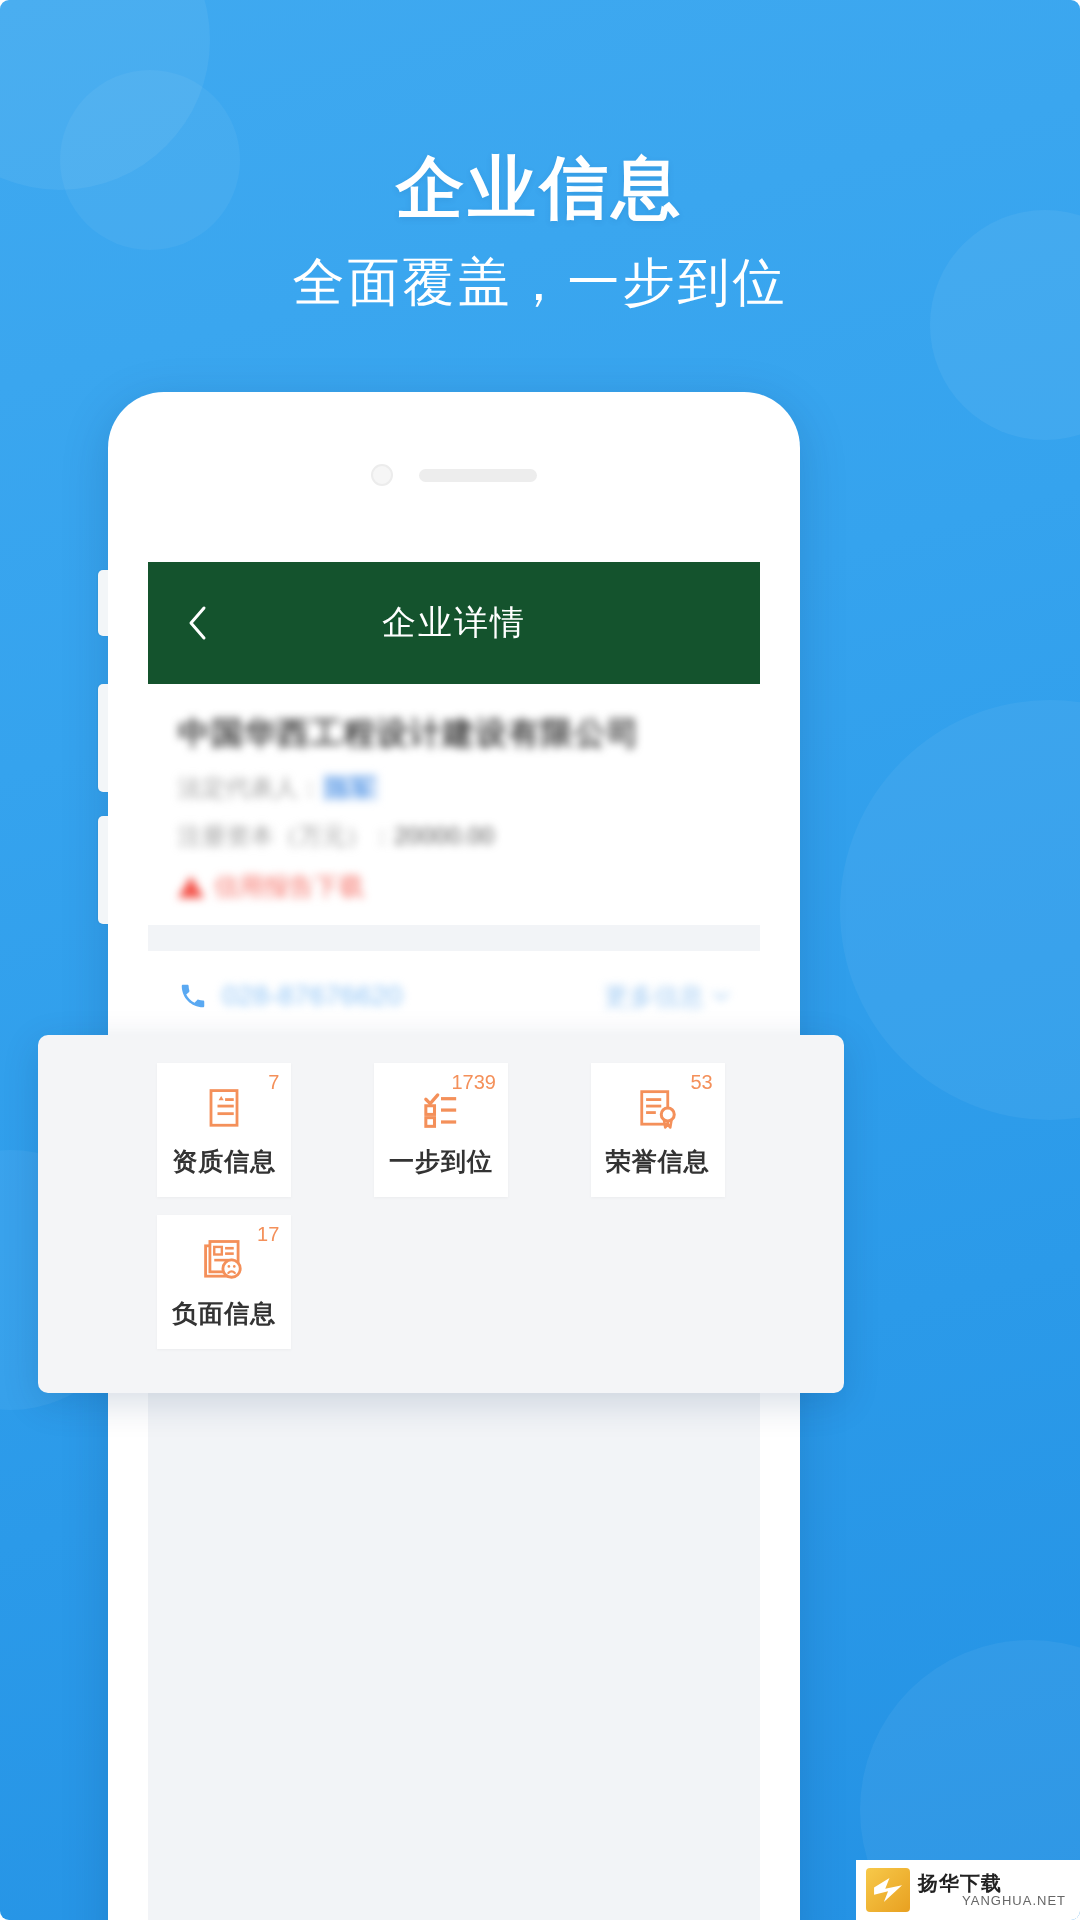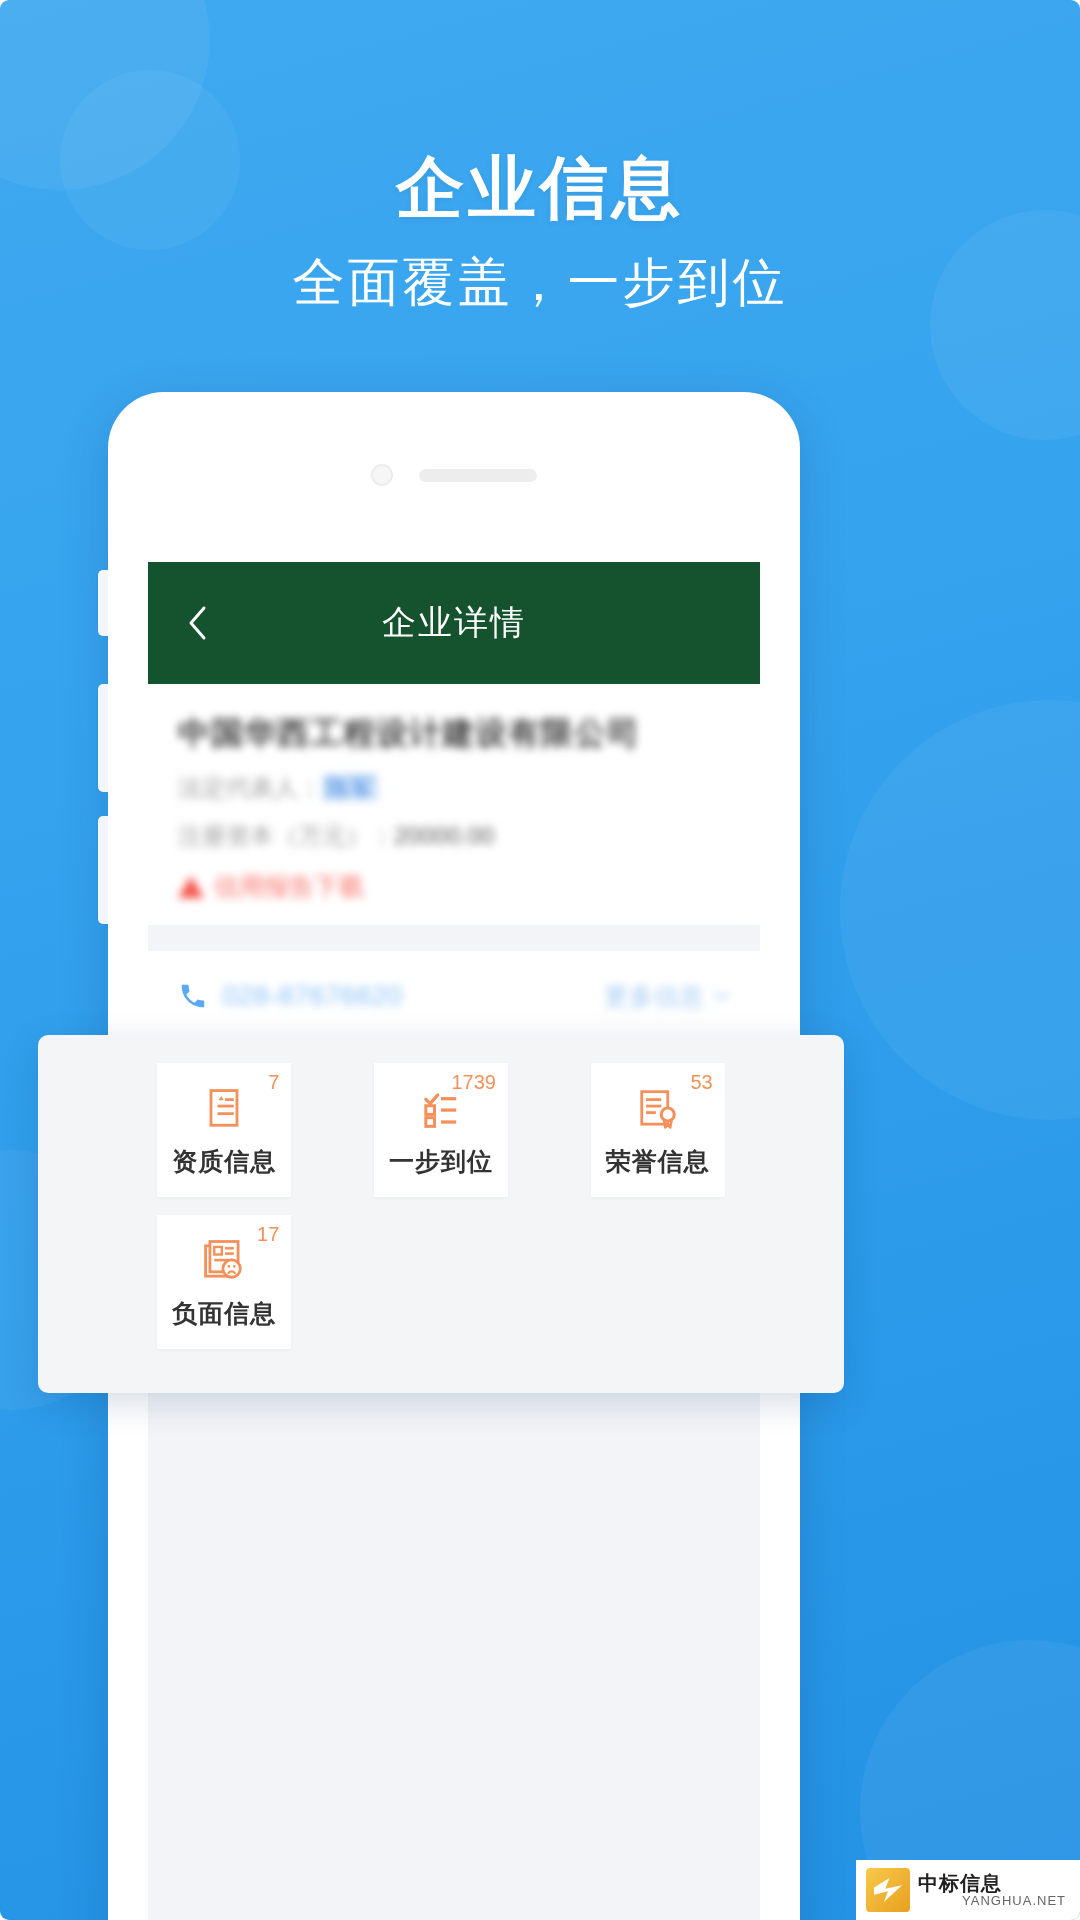--- a/index.html
+++ b/index.html
@@ -368,18 +368,18 @@
         </div>
       </div>
 
 
     </div>
   </div>
 
   <div class="watermark">
     <div class="wm-logo"></div>
     <div class="wm-text">
-      <div class="wm-cn">中标信息</div>
+      <div class="wm-cn">扬华下载</div>
       <div class="wm-en">YANGHUA.NET</div>
     </div>
   </div>
 
 </div>
 
 </body></html>

